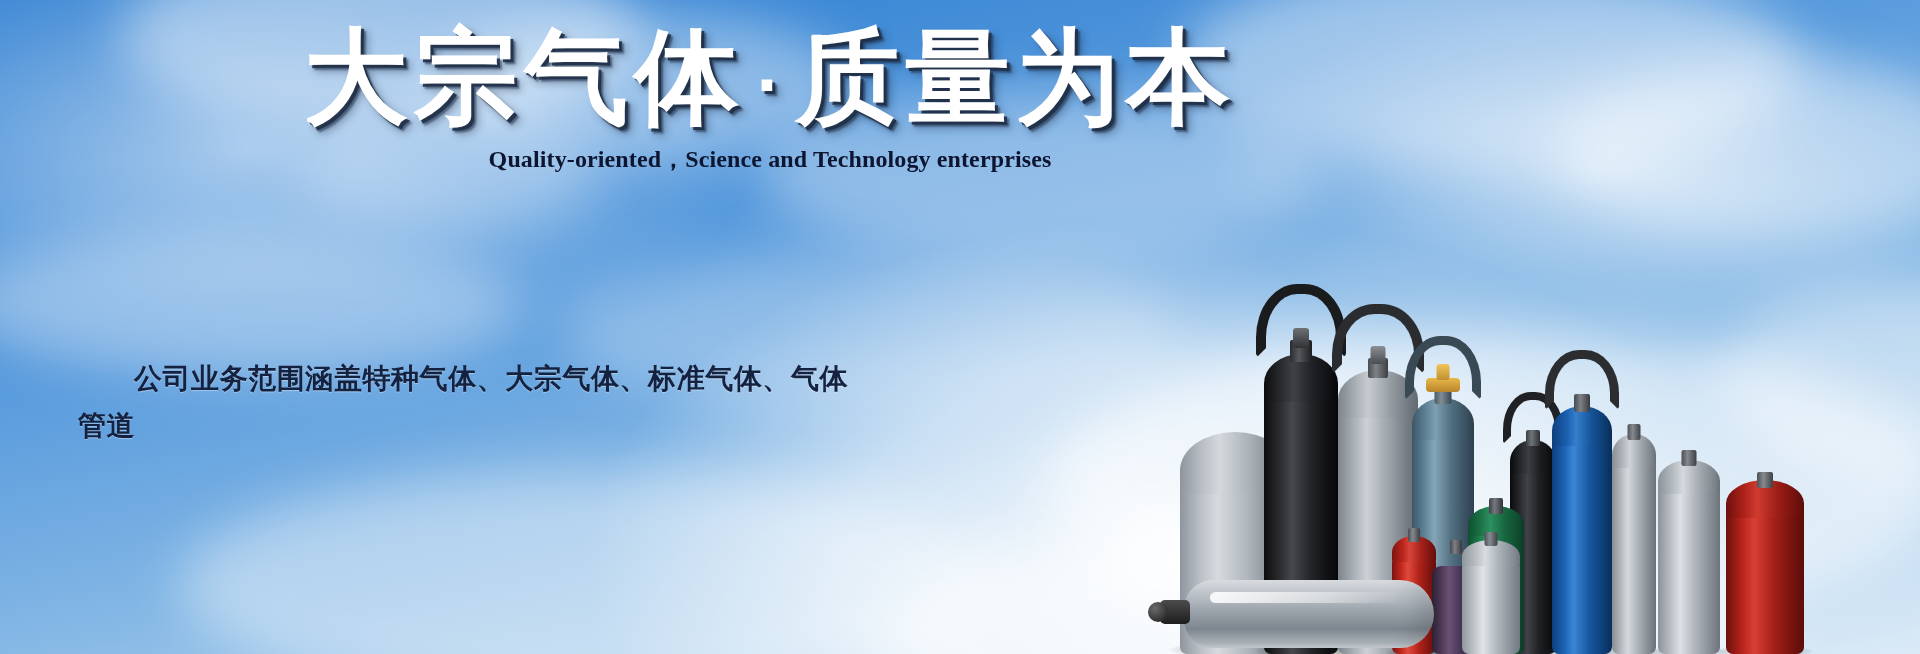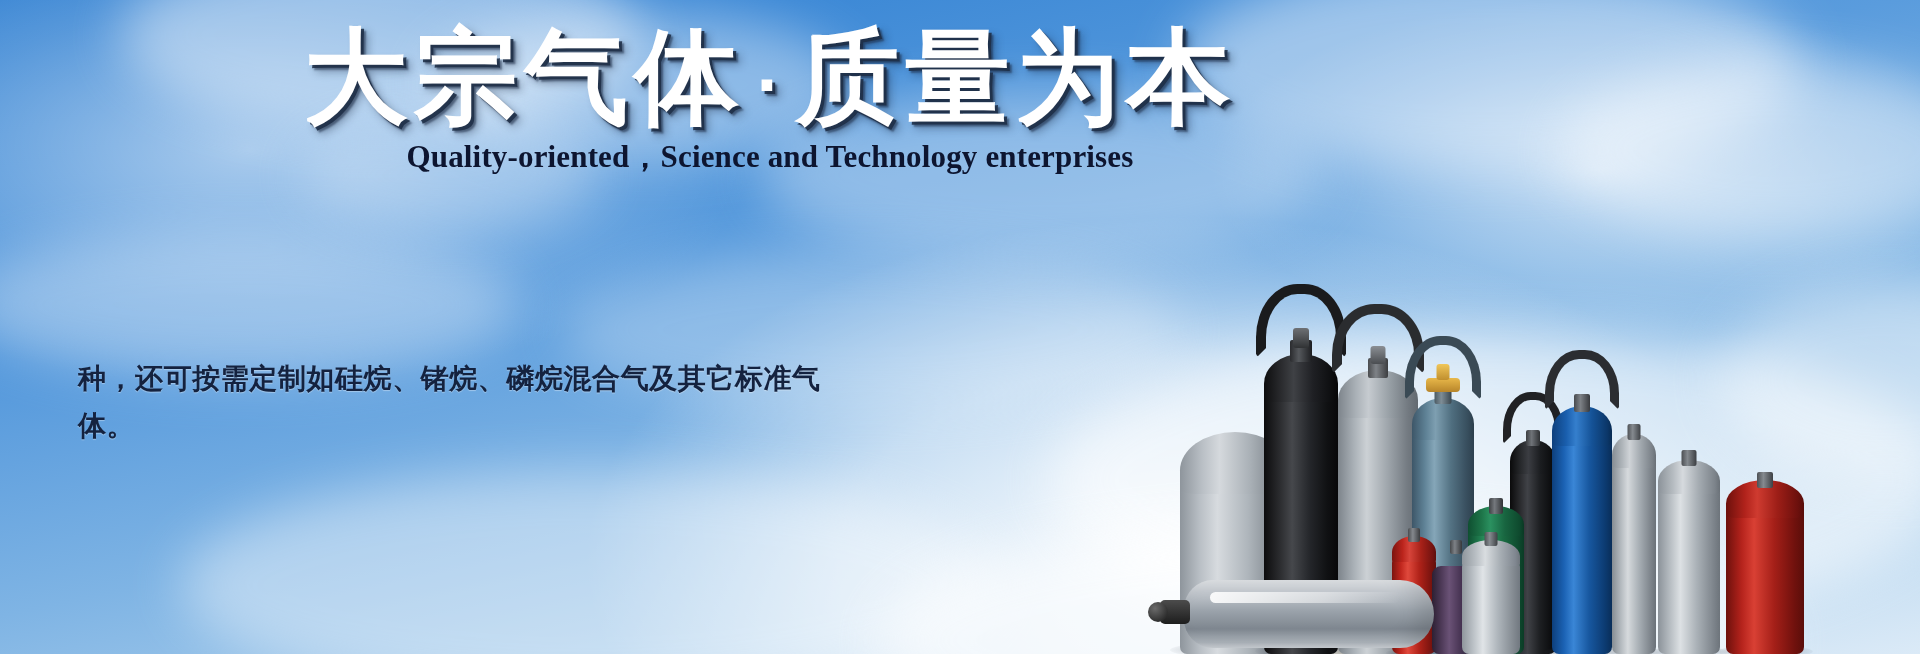--- a/index.html
+++ b/index.html
@@ -50,25 +50,25 @@
   }
   .headline .mid{
     display:inline-block;
     padding:0 .18em;
     vertical-align:middle;
     font-size:60px;
   }
 
   
   .subtitle{
-    position:absolute;left:0;top:136px;width:1540px;
+    position:absolute;left:0;top:143px;width:1540px;
     text-align:center;
     font-family:"Liberation Serif","DejaVu Serif",serif;
     font-weight:700;
-    font-size:31px;
+    font-size:24px;
     letter-spacing:.005em;
     color:#0d1530;
     white-space:nowrap;
   }
 
   
   .tagline-box{
     position:absolute;left:78px;top:256px;
     width:776px;height:66px;
     background:linear-gradient(180deg,#ffffff 0%,#ffffff 72%,#f4f7fa 100%);
@@ -160,21 +160,21 @@
   <div class="cloud cl12"></div>
 
   <div class="headline">
     <span>大宗气体</span><span class="mid">·</span><span>质量为本</span>
   </div>
 
   <div class="subtitle">Quality-oriented，Science and Technology enterprises</div>
 
 
   <div class="paragraph">
-    <div>种，还可按需定制如硅烷、锗烷、磷烷混合气及其它标准气体。</div>
+    <div class="l1">公司业务范围涵盖特种气体、大宗气体、标准气体、气体管道</div>
   </div>
 
   <div class="photo">
 
     <div class="cyl" style="left:0px;width:110px;height:215px;">
       <div class="shadow" style="width:130px;height:16px;"></div>
       <div class="body" style="height:180px;background:linear-gradient(90deg,#8e959c 0%,#b9bfc5 18%,#d7dbdf 34%,#aeb5bb 62%,#80878e 86%,#6c7279 100%);"></div>
       <div class="shoulder" style="bottom:160px;width:110px;height:62px;background:linear-gradient(90deg,#8e959c 0%,#b9bfc5 20%,#d5d9dd 36%,#a9b0b6 64%,#7c838a 88%,#6a7077 100%);"></div>
     </div>
 

